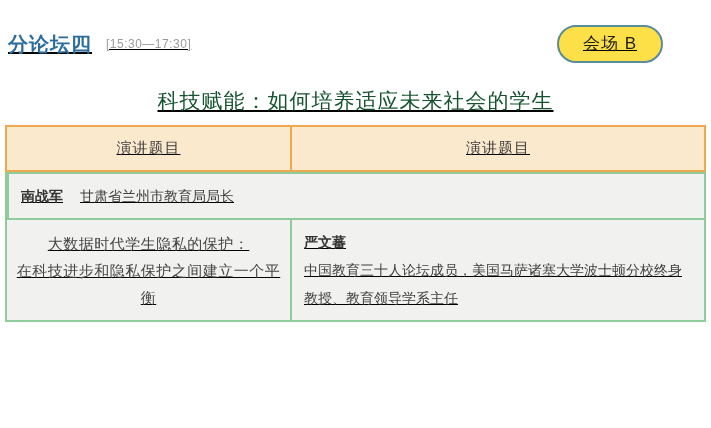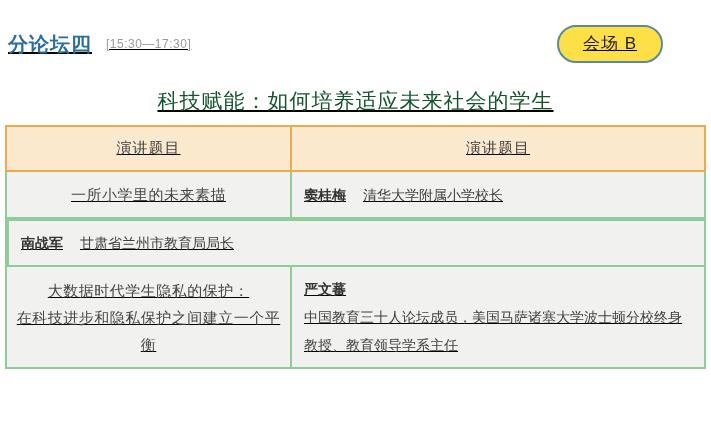--- a/index.html
+++ b/index.html
@@ -139,27 +139,20 @@
 
   <div class="schedule-table">
 
     <div class="thead">
       <div class="th">演讲题目</div>
       <div class="th">演讲题目</div>
     </div>
 
     <div class="tbody">
 
-      <div class="tr">
-        <div class="td-topic">一所小学里的未来素描</div>
-        <div class="td-guest">
-          <span class="speaker-name">窦桂梅</span>
-          <span class="speaker-title">清华大学附属小学校长</span>
-        </div>
-      </div>
 
       <div class="tr">
       </div>
 
       <div class="tr">
         <div class="td-guest">
           <span class="speaker-name">南战军</span>
           <span class="speaker-title">甘肃省兰州市教育局局长</span>
         </div>
       </div>

